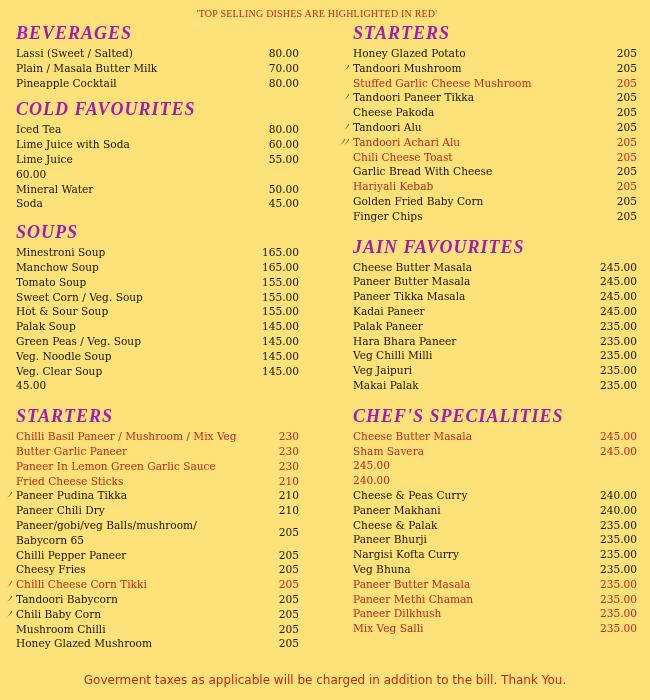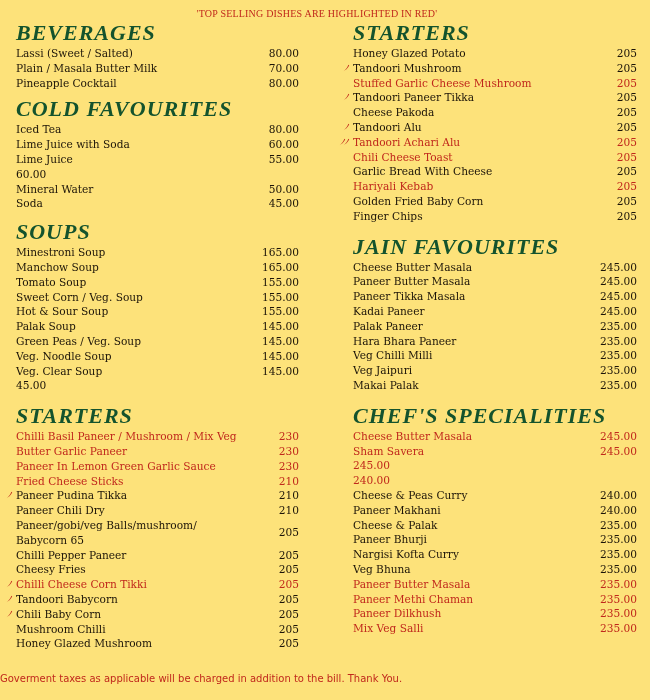--- a/index.html
+++ b/index.html
@@ -13,42 +13,42 @@
   .banner {
     position: absolute; top: 8px; left: 0; width: 634px;
     text-align: center; font-size: 10px; color: #c0281c;
     font-family: "Liberation Serif", serif; letter-spacing: 0.2px;
   }
   .col { position: absolute; top: 20px; }
   .col-left { left: 16px; width: 283px; }
   .col-right { left: 353px; width: 284px; }
   .section-title {
     font-family: "Liberation Serif", serif;
-    font-style: italic; color: #14532d;
-    font-size: 22px; letter-spacing: 1px;
+    font-style: italic; color: #a21caf;
+    font-size: 18px; letter-spacing: 1px;
     margin: 0; line-height: 26px;
   }
   .items { list-style: none; margin: 0; padding: 0; }
   .item {
     position: relative; display: flex; justify-content: space-between;
     font-size: 10.6px; line-height: 14.8px; white-space: nowrap;
   }
   .item.red { color: #c0281c; }
   .item .name { flex: 1; }
   .item .price { text-align: right; }
   .item.multiline .name { white-space: normal; line-height: 14.8px; }
   .item.multiline { align-items: center; }
   .chili {
     position: absolute; left: -10px; top: 3px; width: 8px; height: 8px;
   }
   .sec { margin-bottom: 10px; }
   .footer {
     position: absolute; top: 673px; left: 0; width: 650px;
-    text-align: left; font-family: "DejaVu Sans", sans-serif;
-    font-size: 10px; color: #c0281c;
+    text-align: center; font-family: "DejaVu Sans", sans-serif;
+    font-size: 12px; color: #c0281c;
   }
 </style>
 </head>
 <body>
 
 <div class="banner">'TOP SELLING DISHES ARE HIGHLIGHTED IN RED'</div>
 
 <div class="col col-left" id="col-left">
     <div class="sec" style="margin-bottom: 6px;">
     <h2 class="section-title">BEVERAGES</h2>

